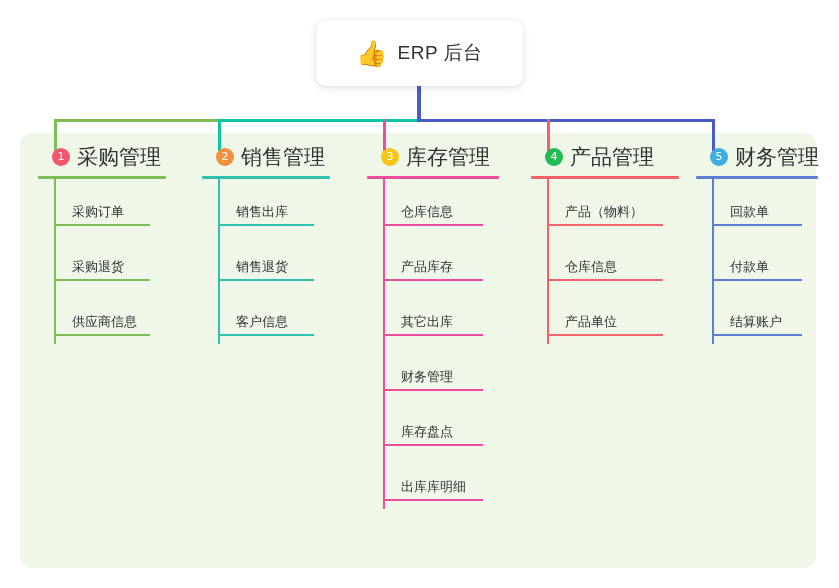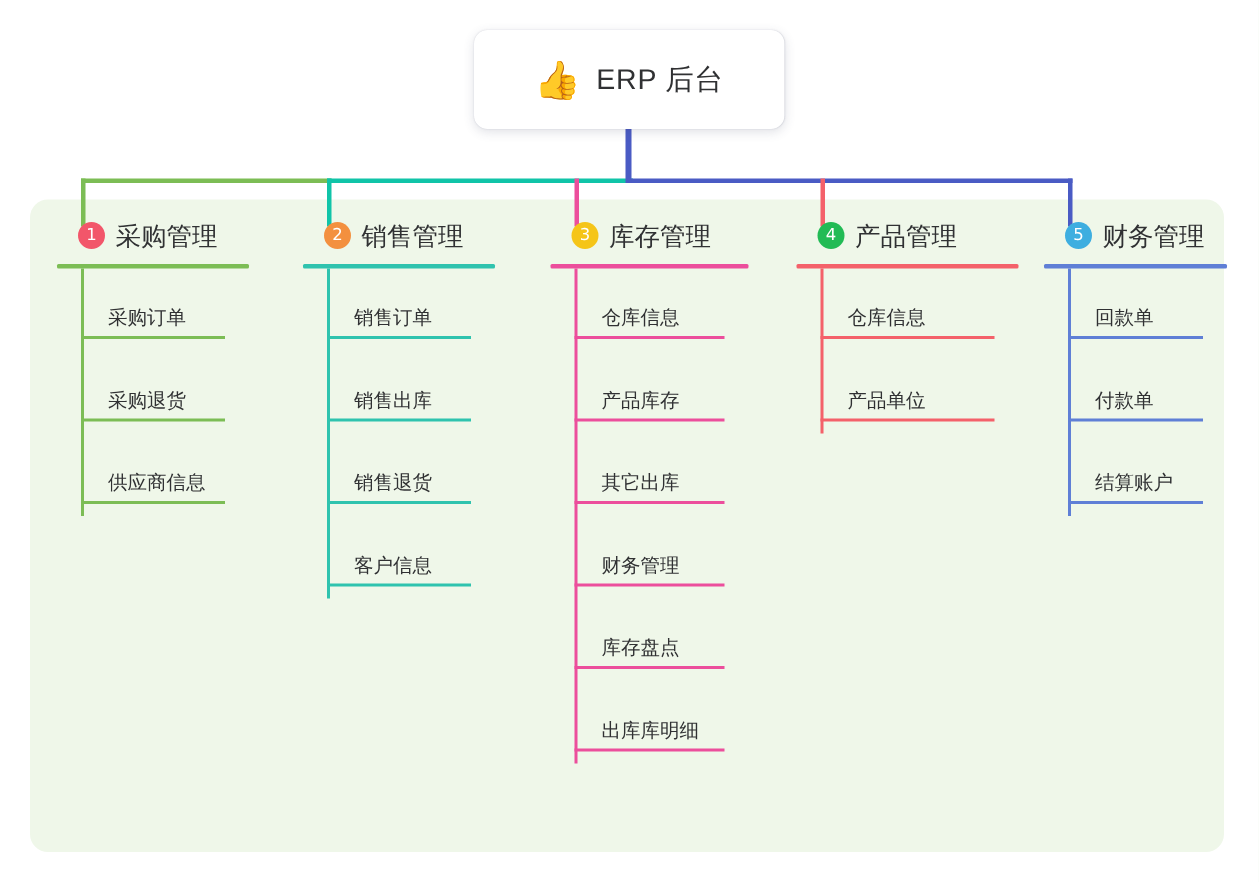--- a/index.html
+++ b/index.html
@@ -87,21 +87,21 @@
     height: 18px;
     border-radius: 50%;
     color: #ffffff;
     font-size: 11px;
     line-height: 18px;
     text-align: center;
     font-family: "DejaVu Sans", sans-serif;
     flex: 0 0 auto;
   }
   .col-title {
-    font-size: 17px;
+    font-size: 21px;
     color: #303133;
     white-space: nowrap;
   }
   .title-rule {
     height: 3px;
     margin-top: 7px;
     border-radius: 1px;
   }
   .spine-wrap {
     position: relative;
@@ -183,24 +183,20 @@
     </div>
     <div class="column" style="left: 202px;">
       <div class="col-head">
         <span class="badge" style="background: rgb(243, 144, 63);">2</span>
         <span class="col-title">销售管理</span>
       </div>
       <div class="title-rule" style="background: rgb(47, 195, 174); width: 128px;"></div>
       <div class="spine-wrap">
         <div class="spine" style="background: rgb(47, 195, 174);"></div>
         <div class="leaf">
-          <span class="leaf-label">销售订单</span>
-          <div class="leaf-rule" style="background: rgb(47, 195, 174); width: 96px;"></div>
-        </div>
-        <div class="leaf">
           <span class="leaf-label">销售出库</span>
           <div class="leaf-rule" style="background: rgb(47, 195, 174); width: 96px;"></div>
         </div>
         <div class="leaf">
           <span class="leaf-label">销售退货</span>
           <div class="leaf-rule" style="background: rgb(47, 195, 174); width: 96px;"></div>
         </div>
         <div class="leaf">
           <span class="leaf-label">客户信息</span>
           <div class="leaf-rule" style="background: rgb(47, 195, 174); width: 96px;"></div>
@@ -243,20 +239,24 @@
     </div>
     <div class="column" style="left: 531px;">
       <div class="col-head">
         <span class="badge" style="background: rgb(34, 187, 85);">4</span>
         <span class="col-title">产品管理</span>
       </div>
       <div class="title-rule" style="background: rgb(244, 97, 106); width: 148px;"></div>
       <div class="spine-wrap">
         <div class="spine" style="background: rgb(244, 97, 106);"></div>
         <div class="leaf">
+          <span class="leaf-label">产品（物料）</span>
+          <div class="leaf-rule" style="background: rgb(244, 97, 106); width: 116px;"></div>
+        </div>
+        <div class="leaf">
           <span class="leaf-label">仓库信息</span>
           <div class="leaf-rule" style="background: rgb(244, 97, 106); width: 116px;"></div>
         </div>
         <div class="leaf">
           <span class="leaf-label">产品单位</span>
           <div class="leaf-rule" style="background: rgb(244, 97, 106); width: 116px;"></div>
         </div>
       </div>
     </div>
     <div class="column" style="left: 696px;">

